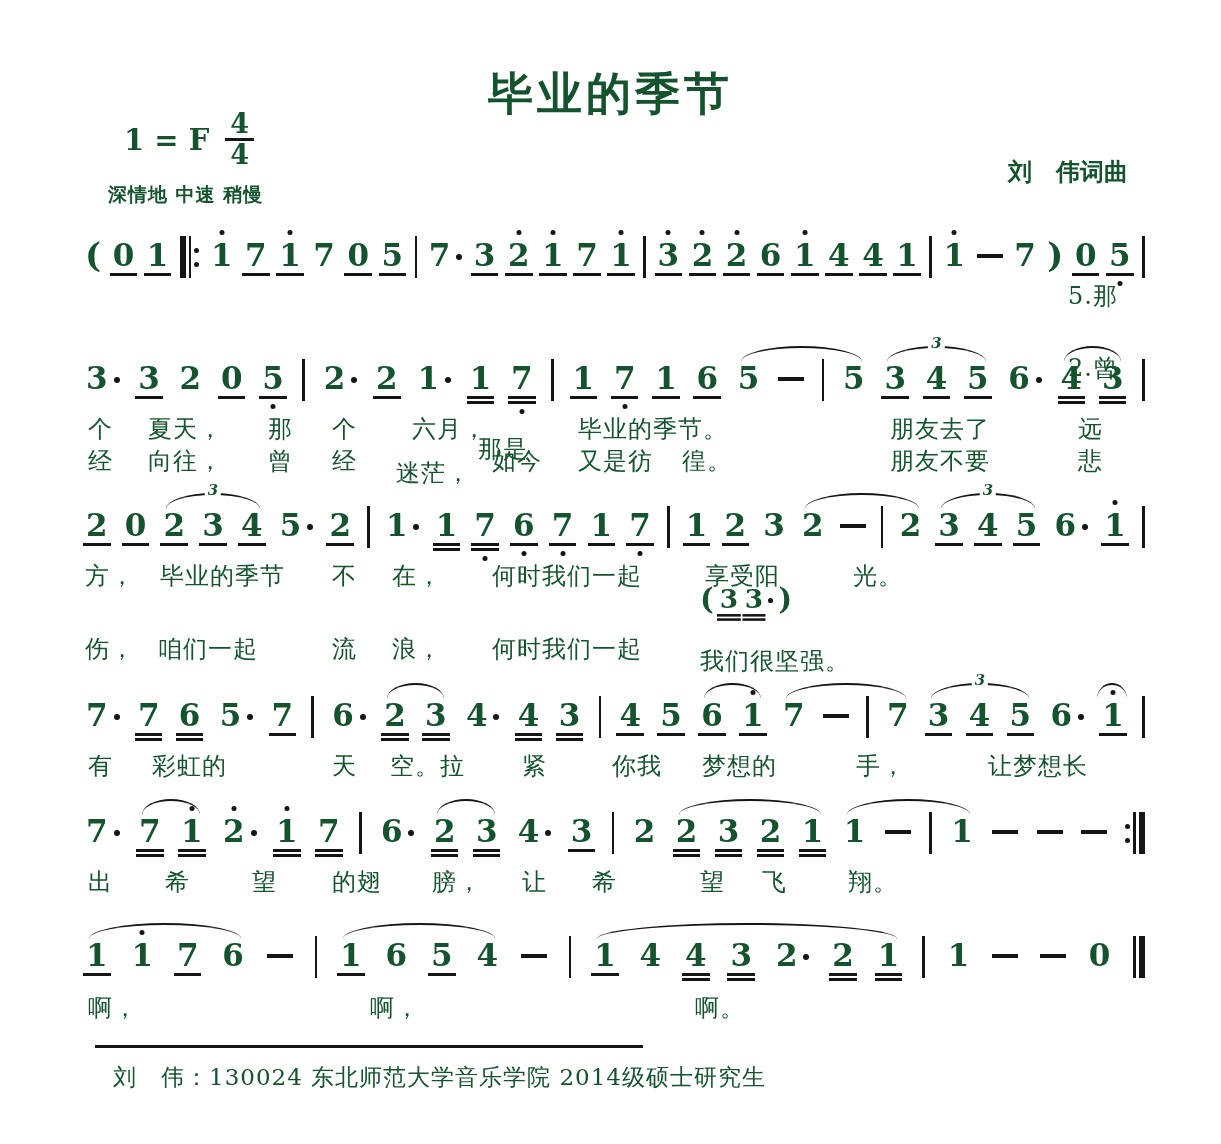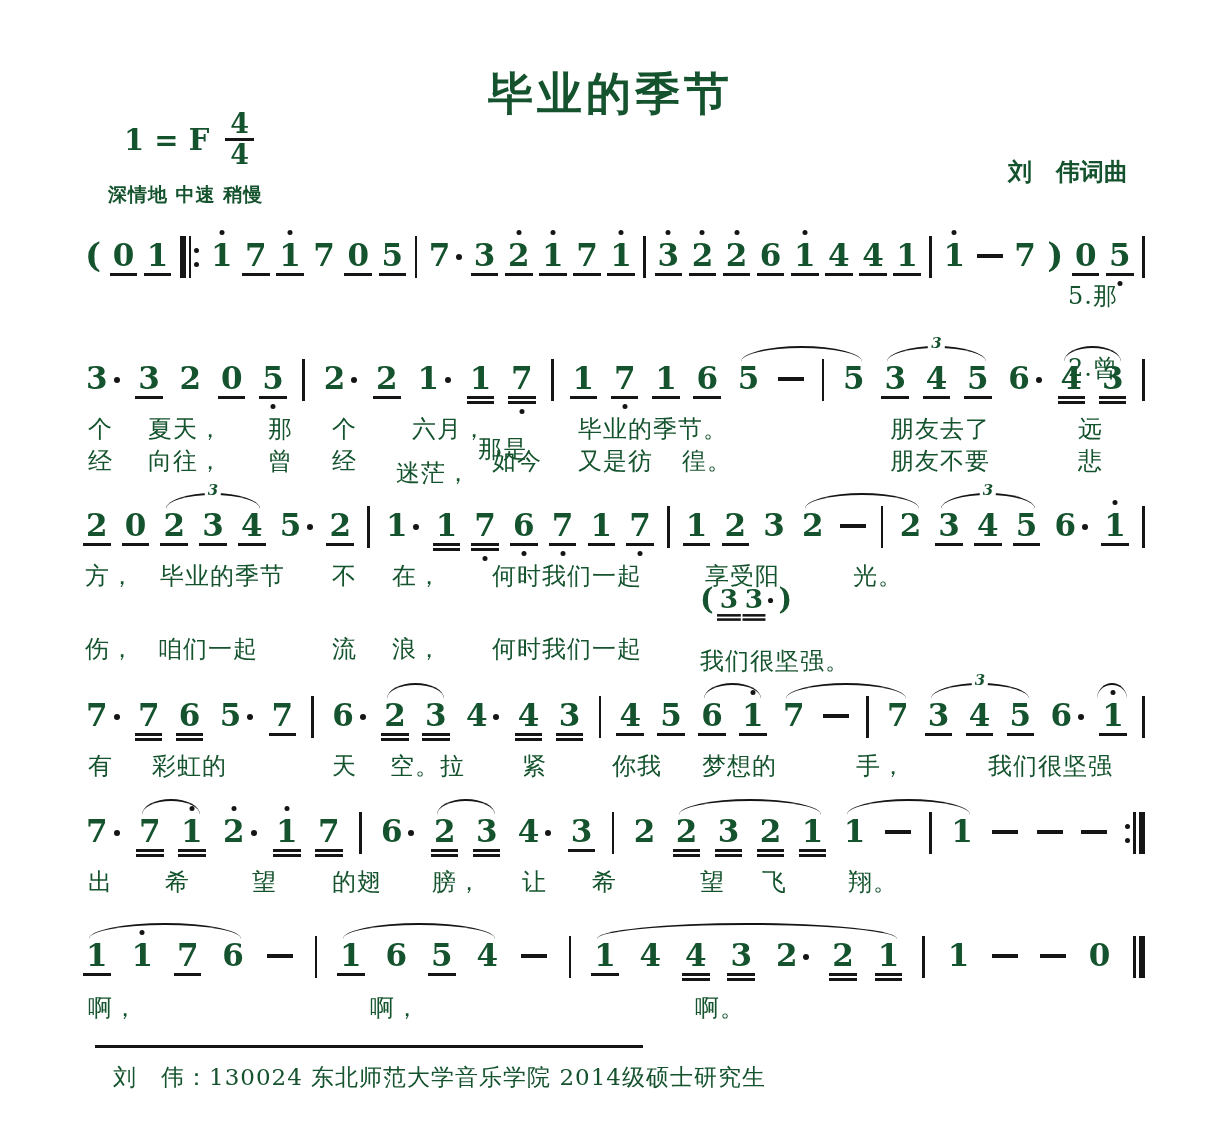--- a/index.html
+++ b/index.html
@@ -262,21 +262,21 @@
           <div class="arc" style="left: 1012px; width: 30.4px;"></div>
         </div>
         <span class="lyric" style="left: 3px; top: 50px;">有</span>
         <span class="lyric" style="left: 67px; top: 50px;">彩虹的</span>
         <span class="lyric" style="left: 247px; top: 50px;">天</span>
         <span class="lyric" style="left: 305px; top: 50px;">空。拉</span>
         <span class="lyric" style="left: 437px; top: 50px;">紧</span>
         <span class="lyric" style="left: 527px; top: 50px;">你我</span>
         <span class="lyric" style="left: 617px; top: 50px;">梦想的</span>
         <span class="lyric" style="left: 771px; top: 50px;">手，</span>
-        <span class="lyric" style="left: 903px; top: 50px;">我们很坚强</span>
+        <span class="lyric" style="left: 903px; top: 50px;">让梦想长</span>
       </div>
       <div class="system" style="top: 816px;">
         <div class="note-row">
           <span class="tok note"><span class="n">7</span><i class="augdot"></i></span>
           <span class="tok note"><span class="n">7<i class="ul u1"></i><i class="ul u2"></i></span></span>
           <span class="tok note"><span class="n">1<i class="dot hd"></i><i class="ul u1"></i><i class="ul u2"></i></span></span>
           <span class="tok note"><span class="n">2<i class="dot hd"></i></span><i class="augdot"></i></span>
           <span class="tok note"><span class="n">1<i class="dot hd"></i><i class="ul u1"></i><i class="ul u2"></i></span></span>
           <span class="tok note"><span class="n">7<i class="ul u1"></i><i class="ul u2"></i></span></span>
           <span class="tok bar"></span>

